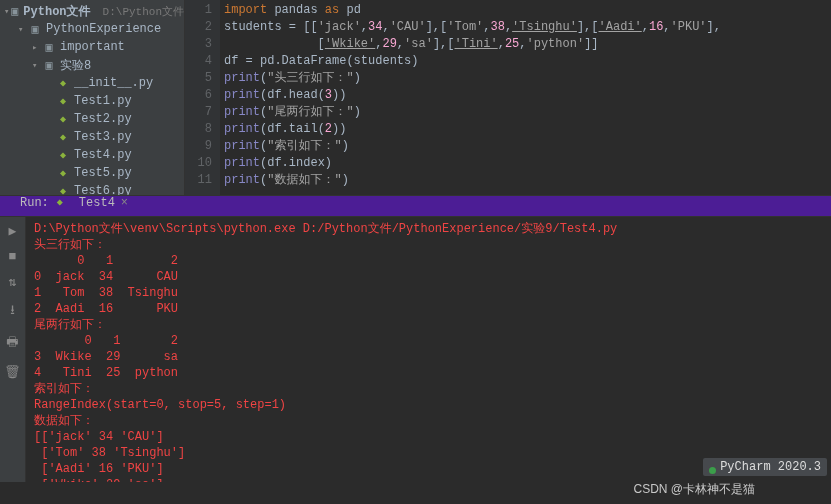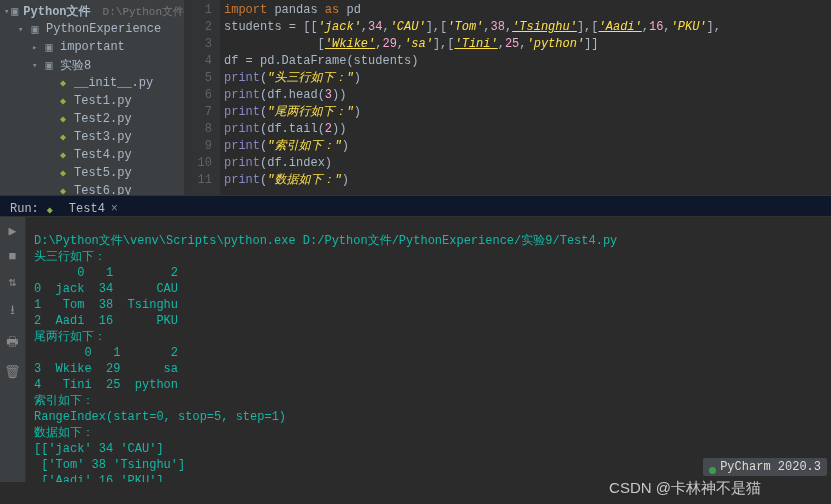--- a/index.html
+++ b/index.html
@@ -10,33 +10,33 @@
 .tree-row { display:flex; align-items:center; height:18px; padding-left:4px; white-space:nowrap; }
 .chev { width:10px; color:#888; font-size:9px; display:inline-block; }
 .ficon { width:14px; height:14px; margin-right:4px; display:inline-flex; align-items:center; justify-content:center; }
 .folder { color:#87939a; }
 .pyfile { color:#8bb33d; font-size:10px; }
 .dimpath { color:#787878; font-size:11px; margin-left:12px; }
 .editor { flex:1; background:#2b2b2b; display:flex; overflow:hidden; }
 .gutter { width:35px; background:#313335; text-align:right; padding-right:8px; color:#606366; line-height:17px; padding-top:2px; }
 .code { flex:1; padding:2px 4px; line-height:17px; white-space:pre; overflow:hidden; }
 .kw { color:#cc7832; }
-.str { color:#fde047;font-style:italic; }
+.str { color:#a3a3a3; }
 .num { color:#f9a8d4; }
 .builtin { color:#8888c6; }
 .und { text-decoration:underline; }
-.runbar { height:22px; background:#0f172a; border-top:1px solid #323232; border-bottom:1px solid #323232; display:flex; align-items:flex-end; padding-left:10px; color:#bbb; }
+.runbar { height:22px; background:#4c1d95; border-top:1px solid #323232; border-bottom:1px solid #323232; display:flex; align-items:flex-start; padding-left:20px; color:#bbb; }
 .runbar .closex { margin-left:6px; color:#888; }
 .console-wrap { display:flex; height:265px; }
 .tool-col { width:26px; background:#3c3f41; display:flex; flex-direction:column; align-items:center; padding-top:6px; gap:10px; border-right:1px solid #323232; }
 .tool-col span { color:#8a8a8a; font-size:13px; cursor:pointer; }
 .play { color:#499c54; }
 .stop { color:#c75450; }
-.console { flex:1; background:#2b2b2b; padding:16px 8px; line-height:16px; white-space:pre; color:#14b8a6; overflow:hidden; }
-.watermark { position:absolute; bottom:6px; right:70px; color:#d9d9d9; font-family:Arial,sans-serif; font-size:15px; opacity:.9; }
+.console { flex:1; background:#2b2b2b; padding:4px 8px; line-height:16px; white-space:pre; color:#ef4444; overflow:hidden; }
+.watermark { position:absolute; bottom:6px; right:76px; color:#d9d9d9; font-family:Arial,sans-serif; font-size:12px; opacity:.9; }
 .pycharm-badge { position:absolute; bottom:28px; right:4px; background:rgba(120,130,140,.35); color:#ddd; font-size:10px; padding:2px 6px; border-radius:2px; display:flex; align-items:flex-end; gap:4px; }
 .pycharm-badge .dot { width:7px; height:7px; border-radius:50%; background:#3b9e4a; }
 </style>
 </head>
 <body>
 
 <div class="top">
   <div class="sidebar">
     <div class="tree" id="tree">
         <div class="tree-row">

